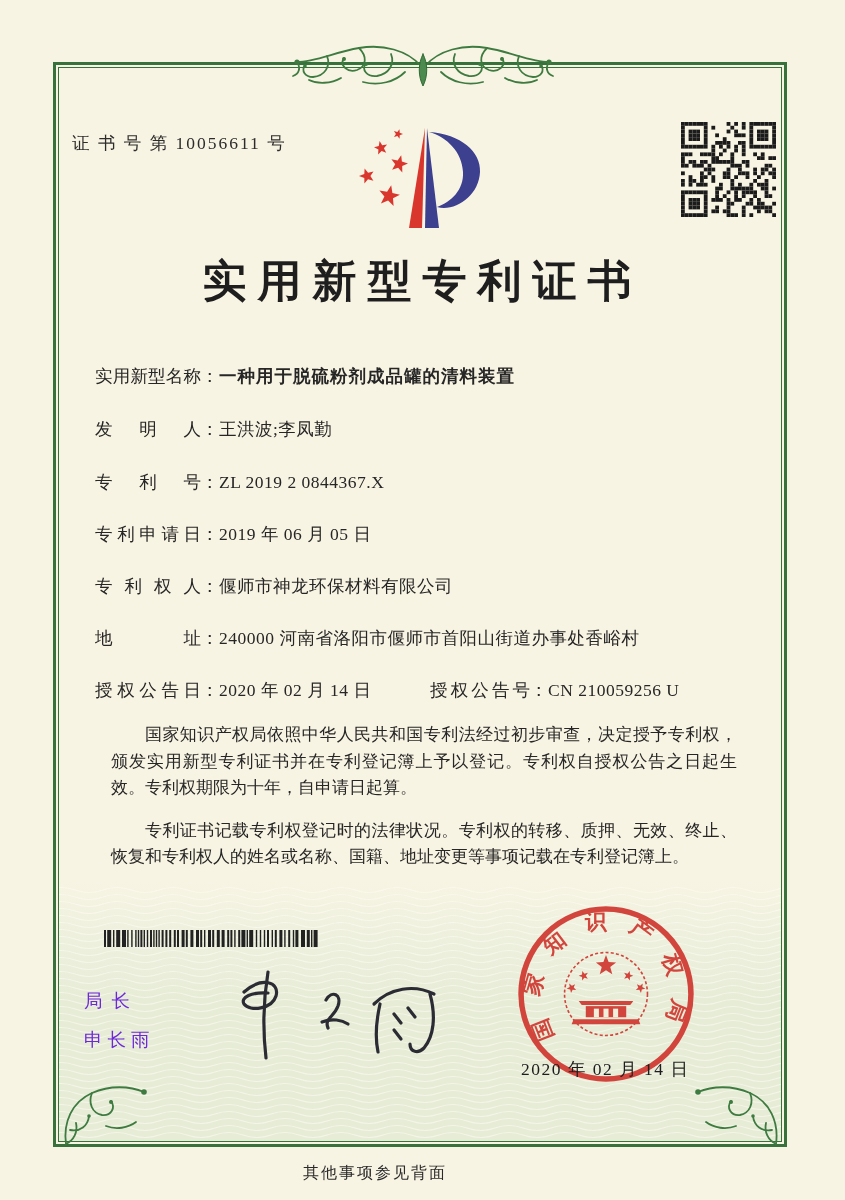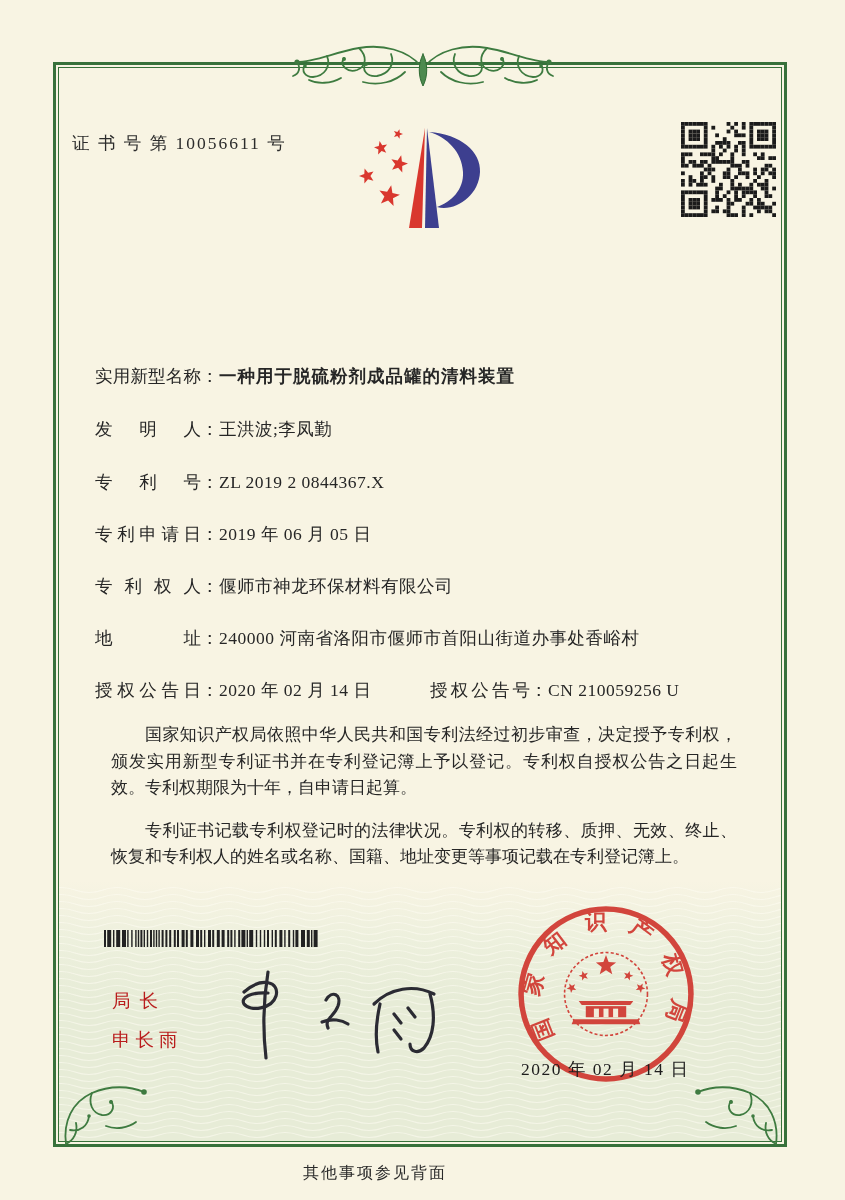--- a/index.html
+++ b/index.html
@@ -67,21 +67,21 @@
   .paras{
     position:absolute;left:95px;top:706px;width:658px;z-index:5;
     font-size:17px;line-height:26.5px;color:#262626;text-align:justify;
   }
   .paras p{margin:16px;text-indent:2em;}
 
   
   .barcode{position:absolute;left:104px;top:930px;z-index:5;}
 
   
-  .officer{position:absolute;left:112px;top:988px;z-index:5;font-size:18.5px;color:#b91c1c;}
+  .officer{position:absolute;left:84px;top:988px;z-index:5;font-size:18.5px;color:#6d28d9;}
   .officer .role{letter-spacing:9px;}
   .officer .name{margin-top:14px;letter-spacing:5px;}
   .signature{position:absolute;left:222px;top:962px;z-index:5;}
 
   
   .seal{position:absolute;left:515px;top:903px;z-index:5;opacity:.92;}
   .seal-date{
     position:absolute;left:521px;top:1057px;z-index:6;
     font-size:17.5px;letter-spacing:1.5px;color:#1d1d1d;white-space:nowrap;
   }
@@ -488,20 +488,21 @@
       <rect x="19.00" y="91.20" width="3.80" height="3.80" fill="#1b1b1b"></rect>
       <rect x="22.80" y="91.20" width="3.80" height="3.80" fill="#1b1b1b"></rect>
       <rect x="45.60" y="91.20" width="3.80" height="3.80" fill="#1b1b1b"></rect>
       <rect x="49.40" y="91.20" width="3.80" height="3.80" fill="#1b1b1b"></rect>
       <rect x="53.20" y="91.20" width="3.80" height="3.80" fill="#1b1b1b"></rect>
       <rect x="60.80" y="91.20" width="3.80" height="3.80" fill="#1b1b1b"></rect>
       <rect x="68.40" y="91.20" width="3.80" height="3.80" fill="#1b1b1b"></rect>
       <rect x="91.20" y="91.20" width="3.80" height="3.80" fill="#1b1b1b"></rect>
     </svg>
 
+  <div class="title">实用新型专利证书</div>
 
   <div class="rows">
     <div class="frow r0">
       <span class="flabel">实用新型名称</span><span class="fcolon">：</span><span class="fvalue v-hei">一种用于脱硫粉剂成品罐的清料装置</span>
     </div>
     <div class="frow r1">
       <span class="flabel">发明人</span><span class="fcolon">：</span><span class="fvalue">王洪波;李凤勤</span>
     </div>
     <div class="frow r2">
       <span class="flabel">专利号</span><span class="fcolon">：</span><span class="fvalue">ZL 2019 2 0844367.X</span>

